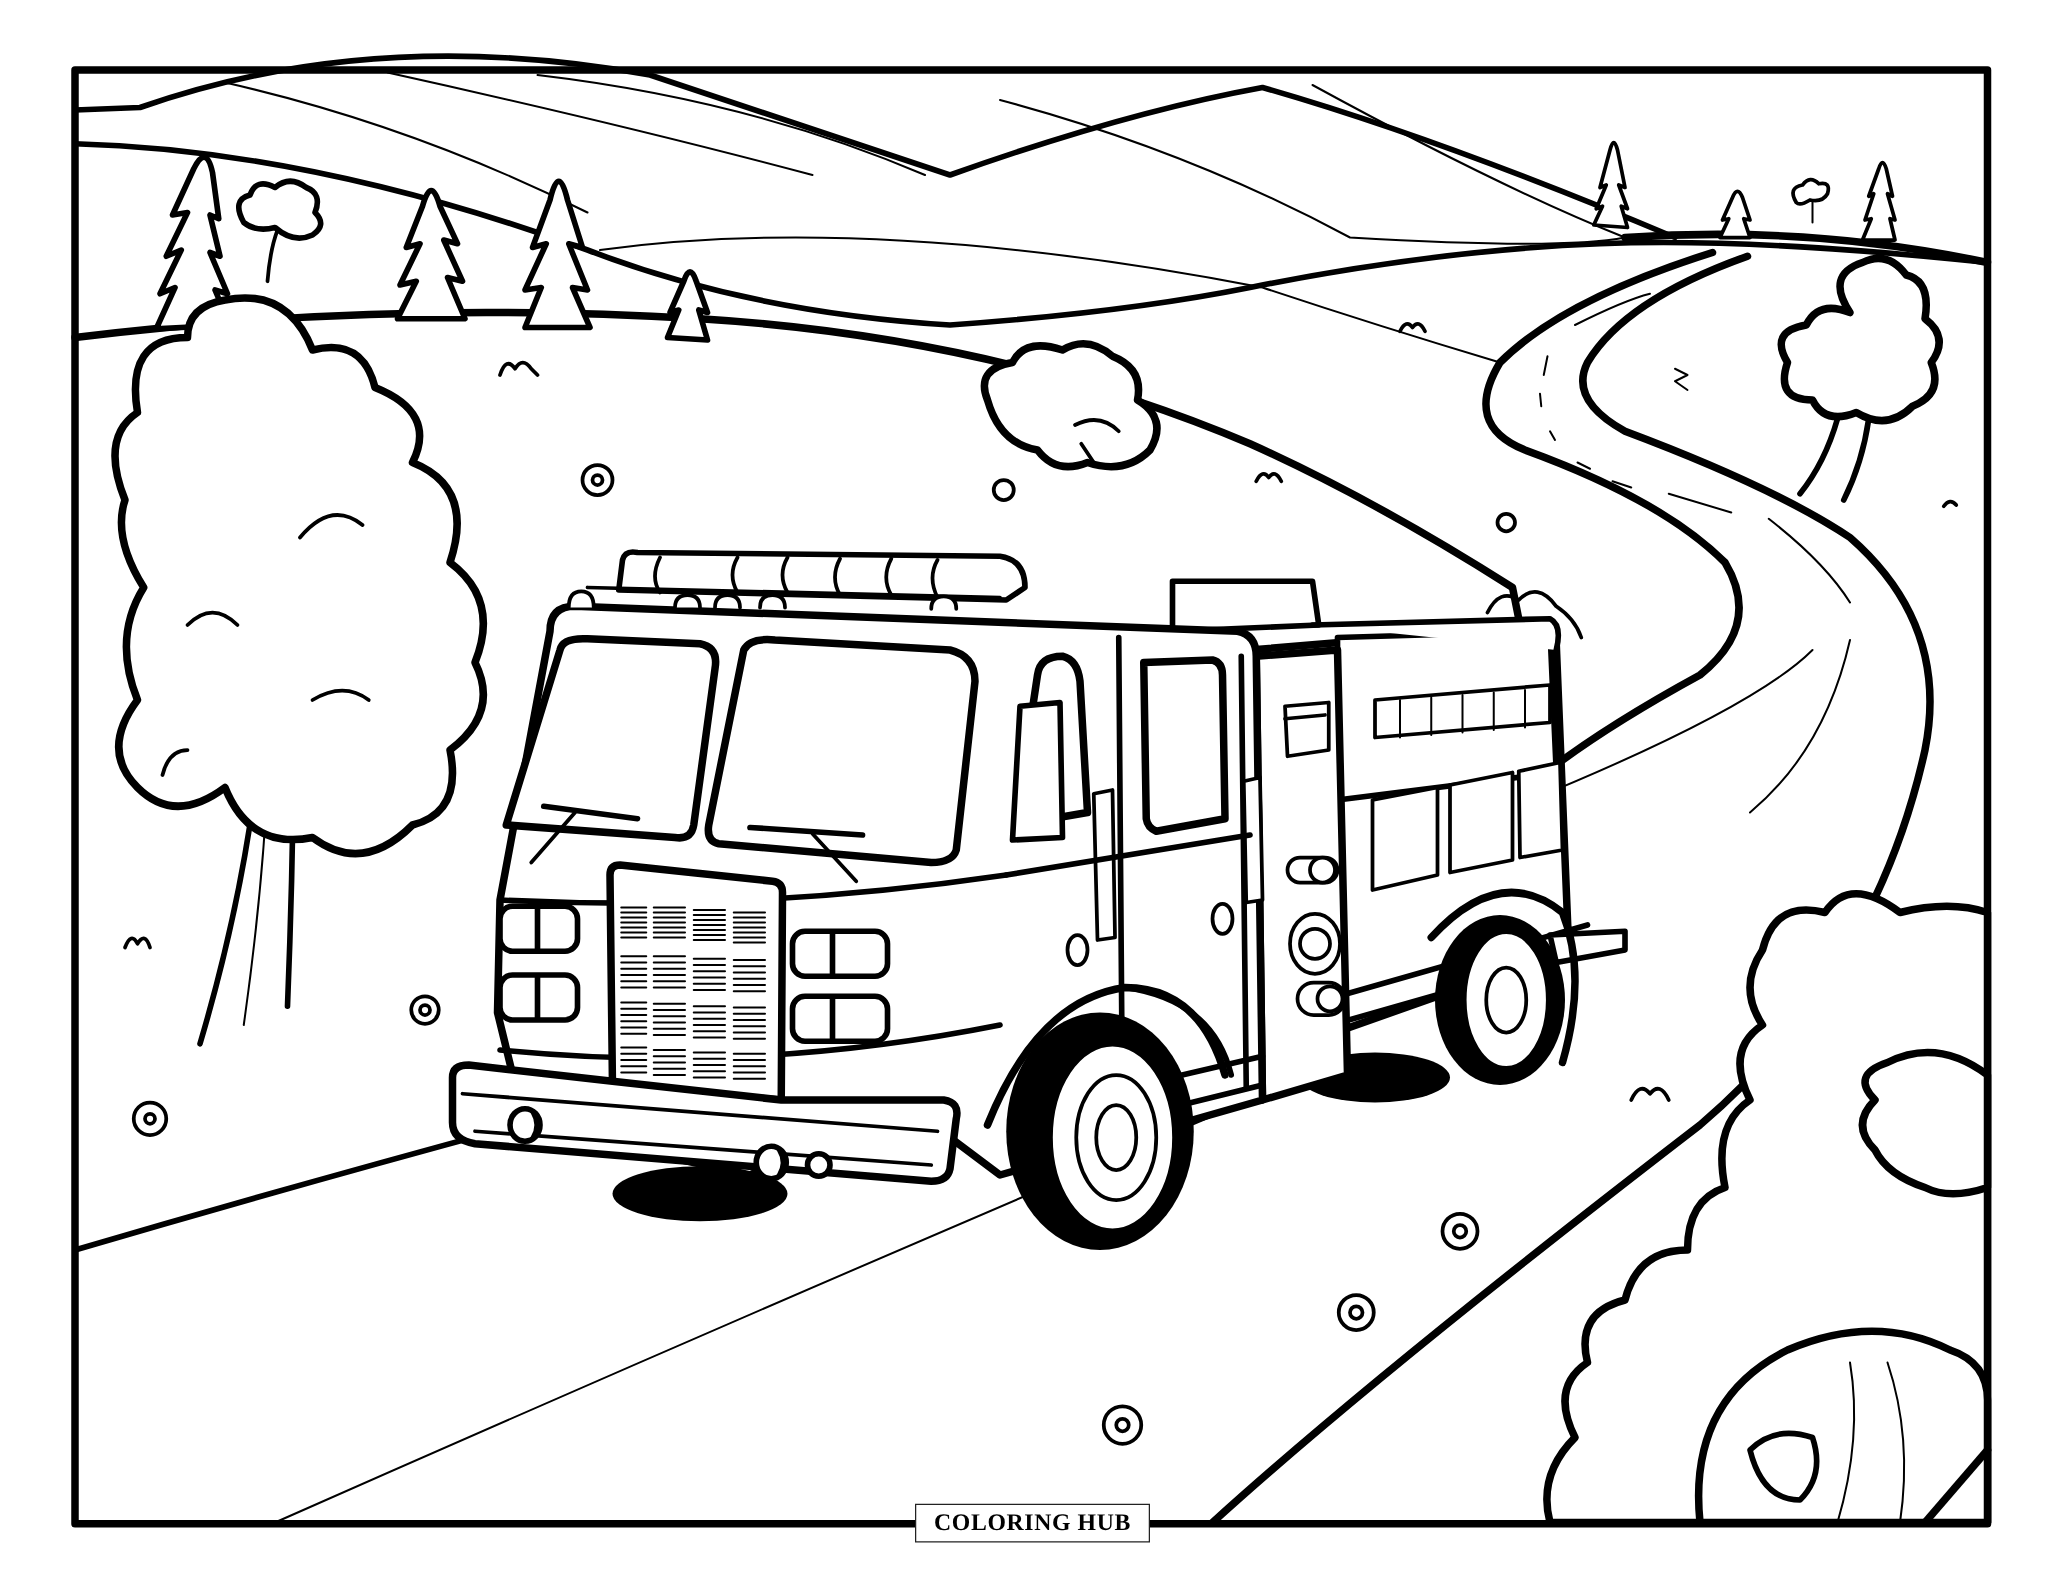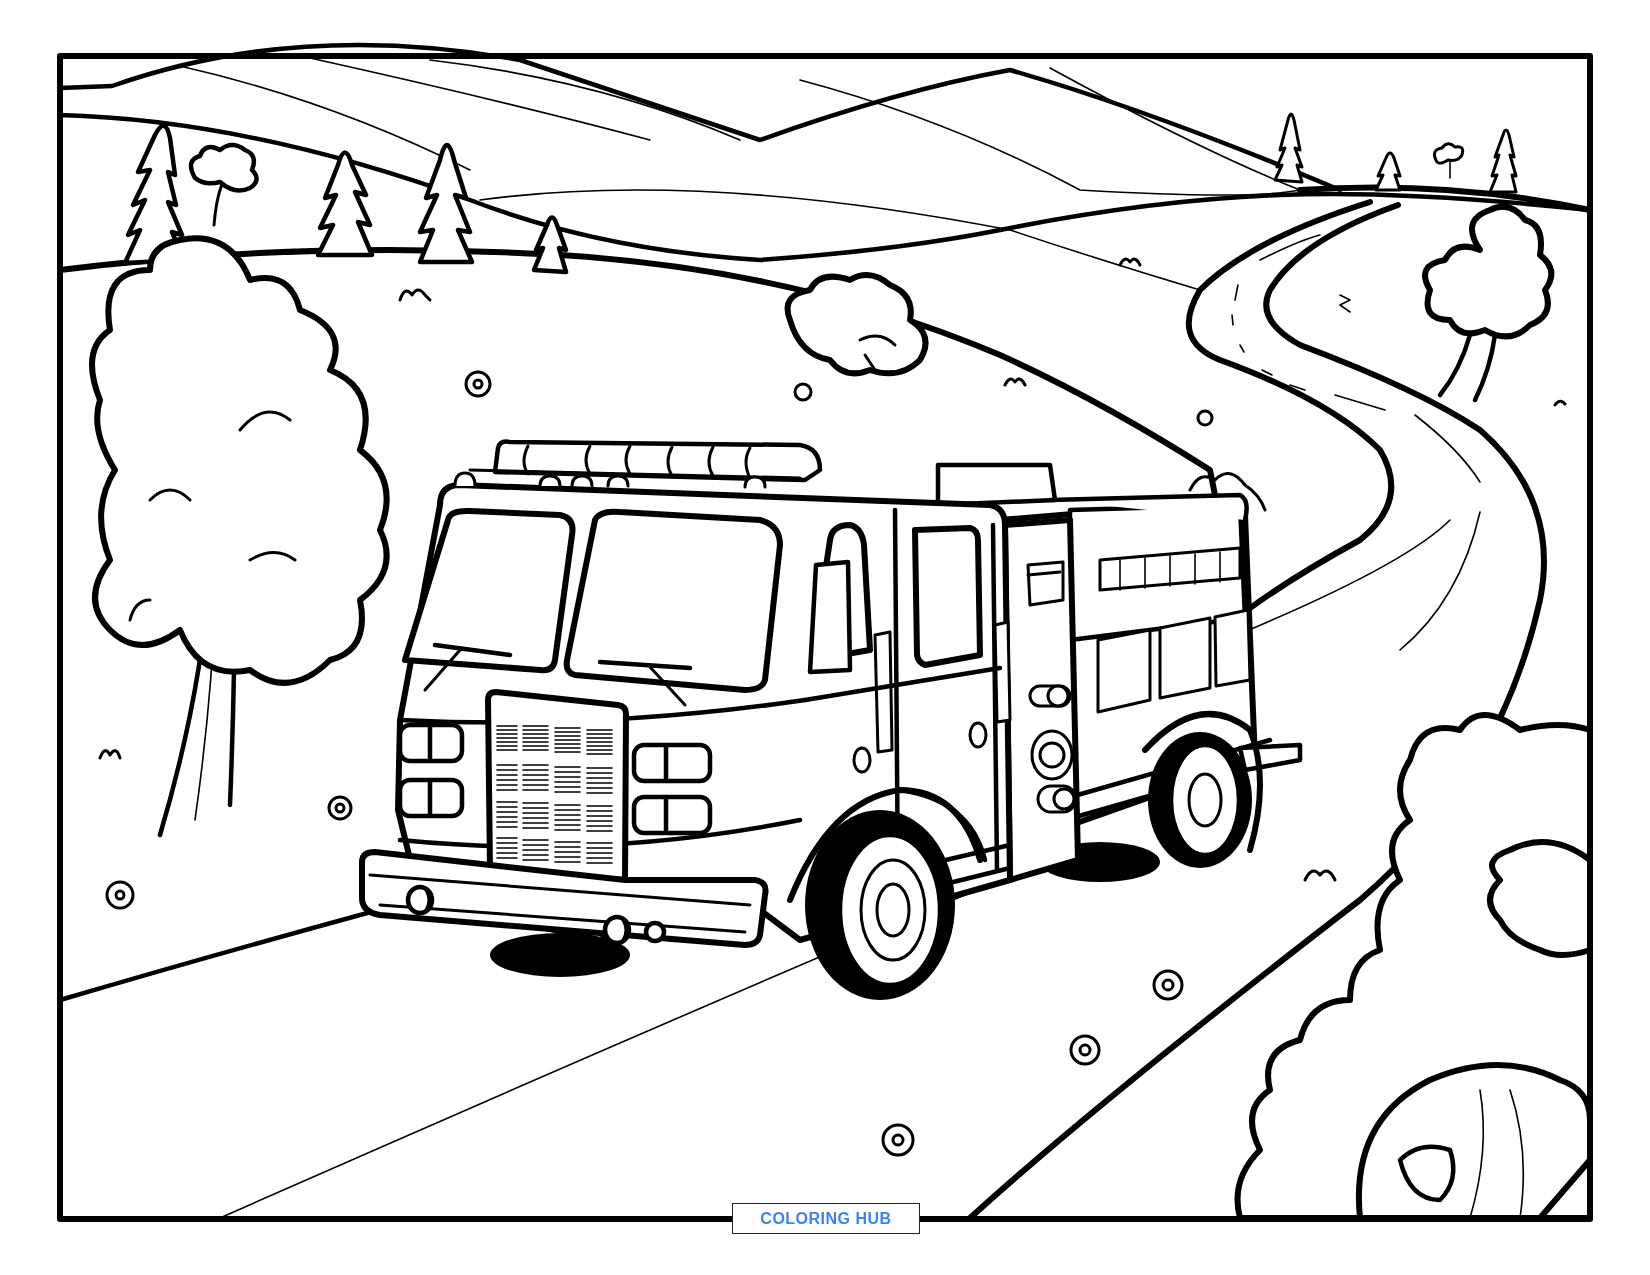--- a/index.html
+++ b/index.html
@@ -7,21 +7,21 @@
   #scene{position:absolute;left:0;top:0;width:1650px;height:1275px;}
   .k{fill:none;stroke:#000;stroke-linecap:round;stroke-linejoin:round;}
   .w{fill:#fff;stroke:#000;stroke-linecap:round;stroke-linejoin:round;}
   .t1{stroke-width:1.6}
   .t2{stroke-width:3}
   .t3{stroke-width:4.5}
   .t4{stroke-width:6}
   .fillk{fill:#000;stroke:none}
   #brand{position:absolute;left:732px;top:1203px;width:188px;height:31px;background:#fff;border:1.5px solid #222;
     display:flex;align-items:center;justify-content:center;box-sizing:border-box;}
-  #brand span{font-family:Liberation Sans, sans-serif;font-weight:bold;font-size:16px;letter-spacing:0.5px;color:#3b82f6;}
+  #brand span{font-family:Liberation Serif, serif;font-weight:bold;font-size:19px;letter-spacing:0.5px;color:#000000;}
 </style>
 </head>
 <body>
 
 <svg id="scene" viewBox="0 0 1650 1275" xmlns="http://www.w3.org/2000/svg">
 
   <rect x="60" y="56" width="1530" height="1163" class="k t4" fill="#fff"></rect>
 
   <g>
 

